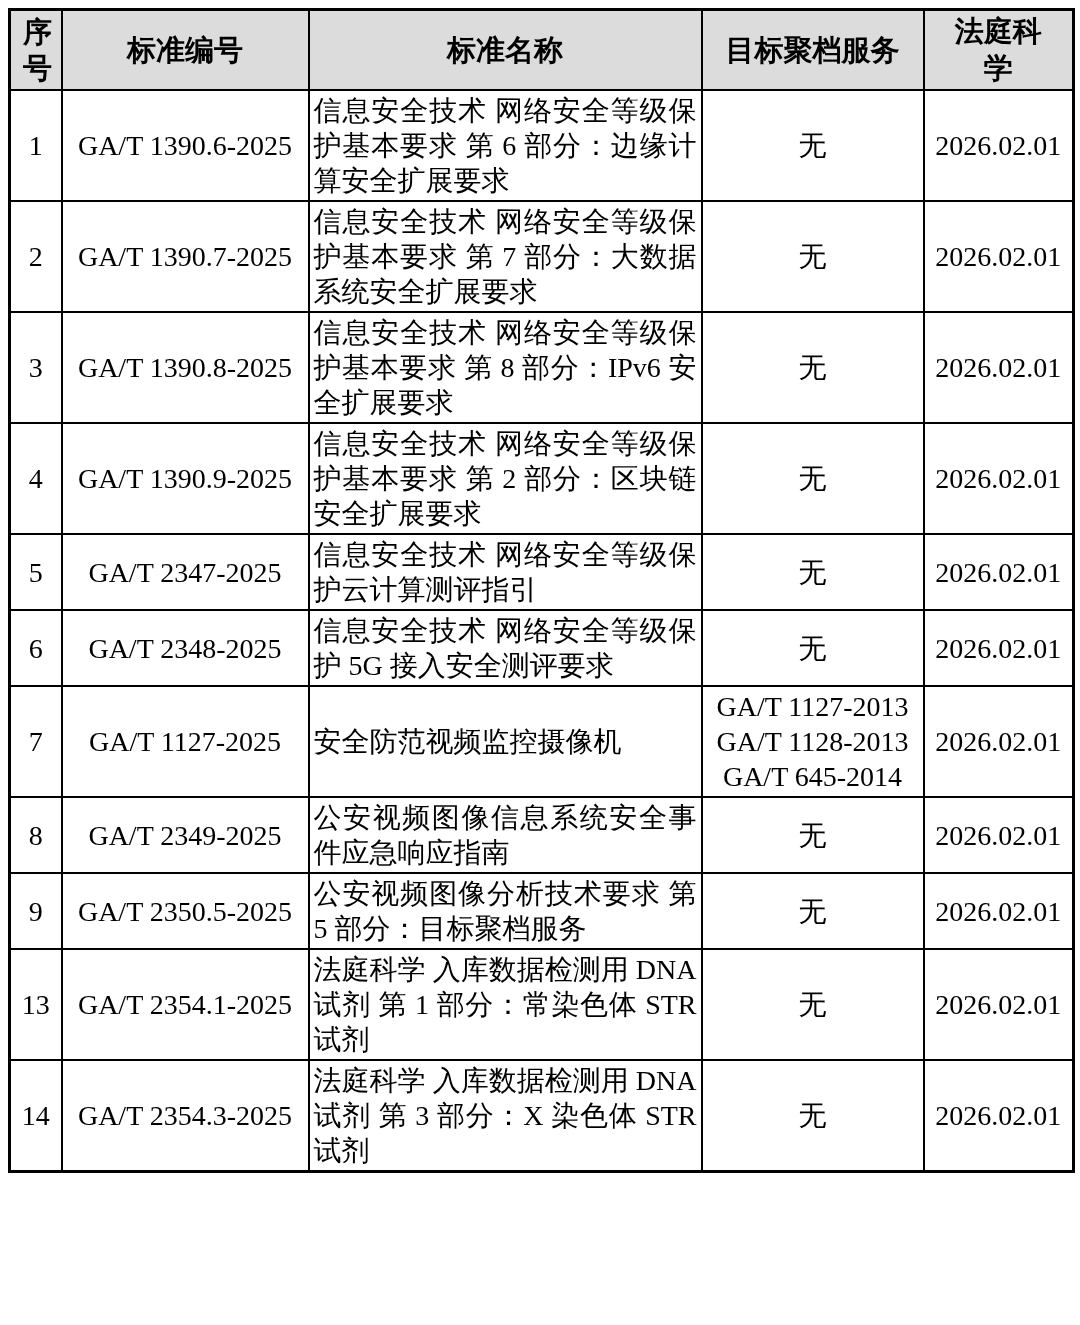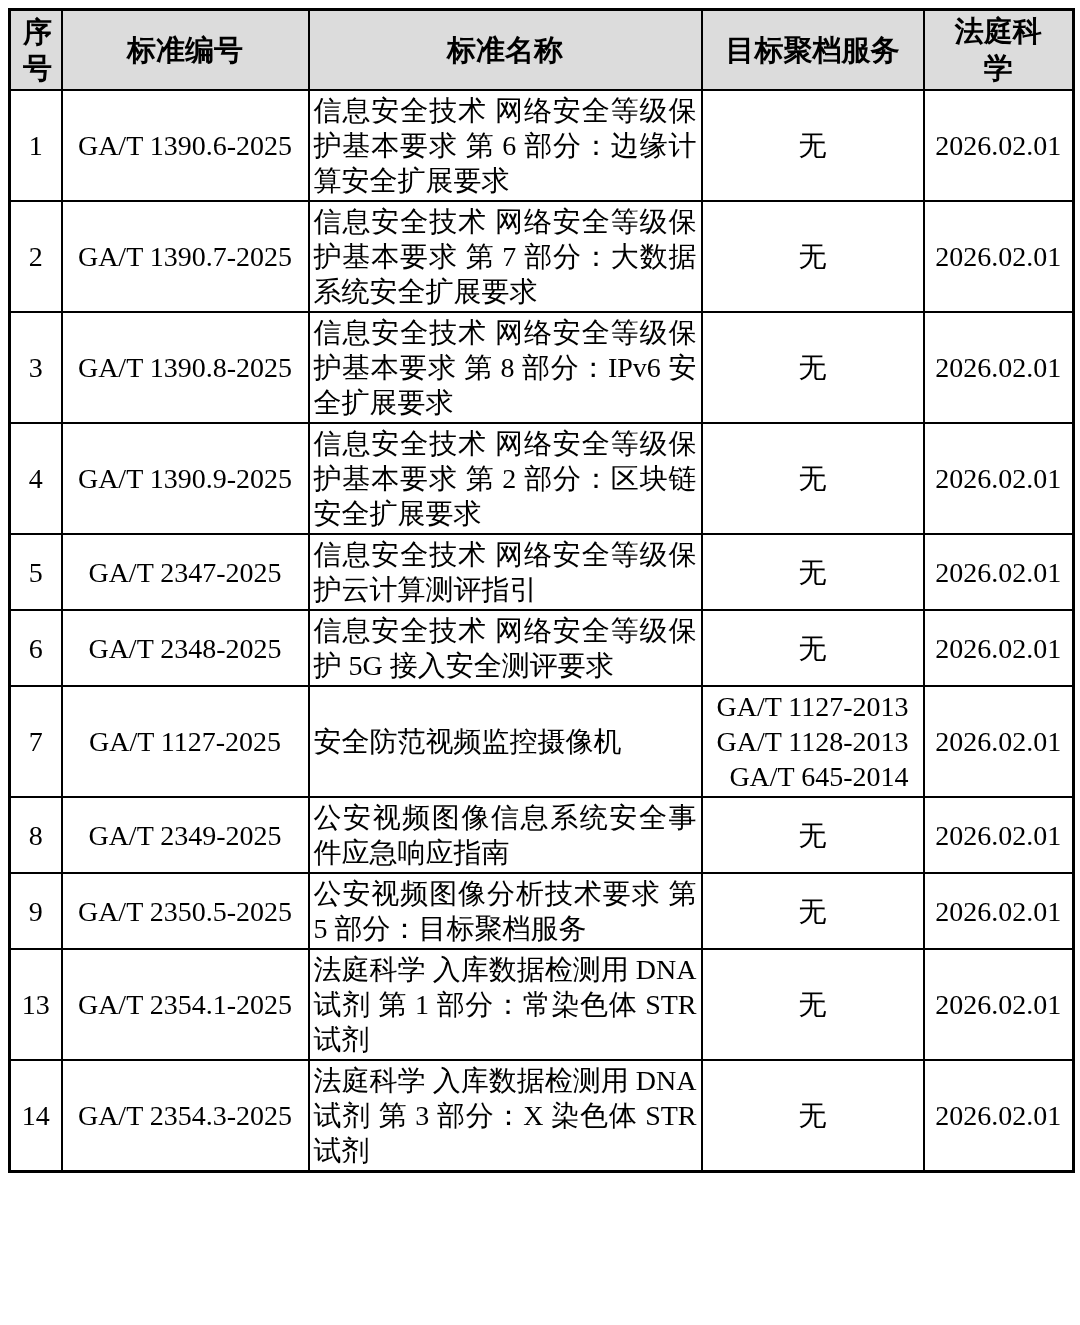--- a/index.html
+++ b/index.html
@@ -55,21 +55,21 @@
     padding: 2px 4px;
     overflow: hidden;
   }
   .c-seq, .c-code, .c-repl, .c-date { text-align: center; }
   .c-name {
     text-align: justify;
     padding: 2px 9px;
   }
   .repl-lines {
     display: inline-block;
-    text-align: right;
+    text-align: center;
   }
 </style>
 </head>
 <body>
 
 <div class="page">
   <table class="std-table">
     <colgroup>
       <col style="width:52px">
       <col style="width:247px">

